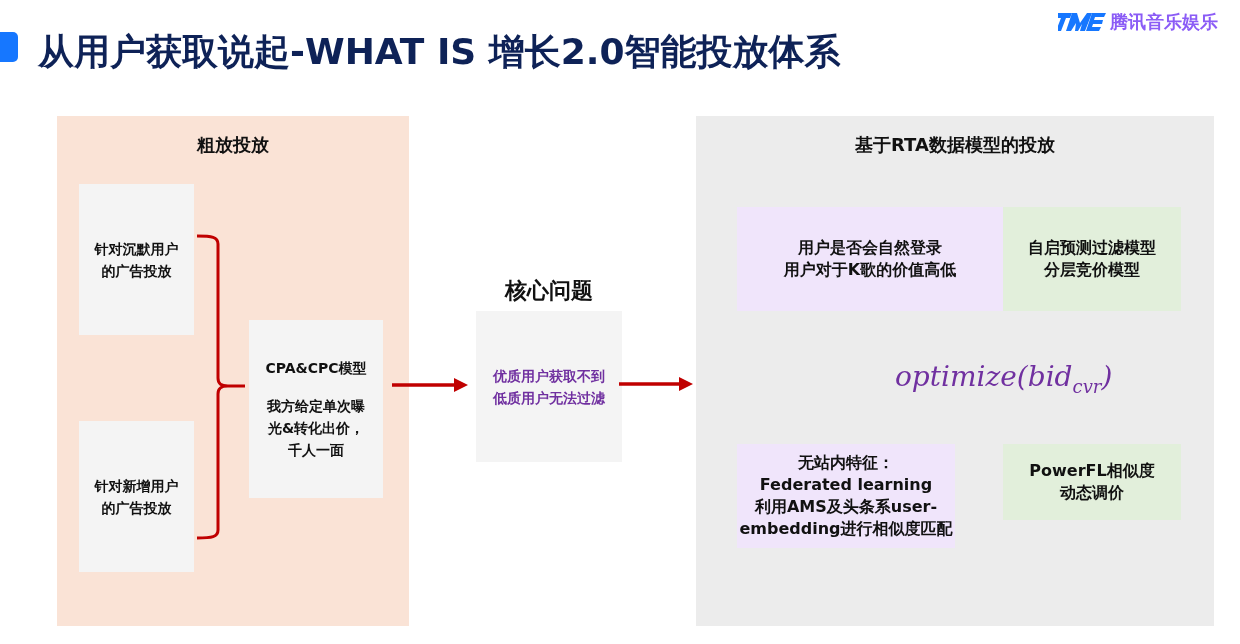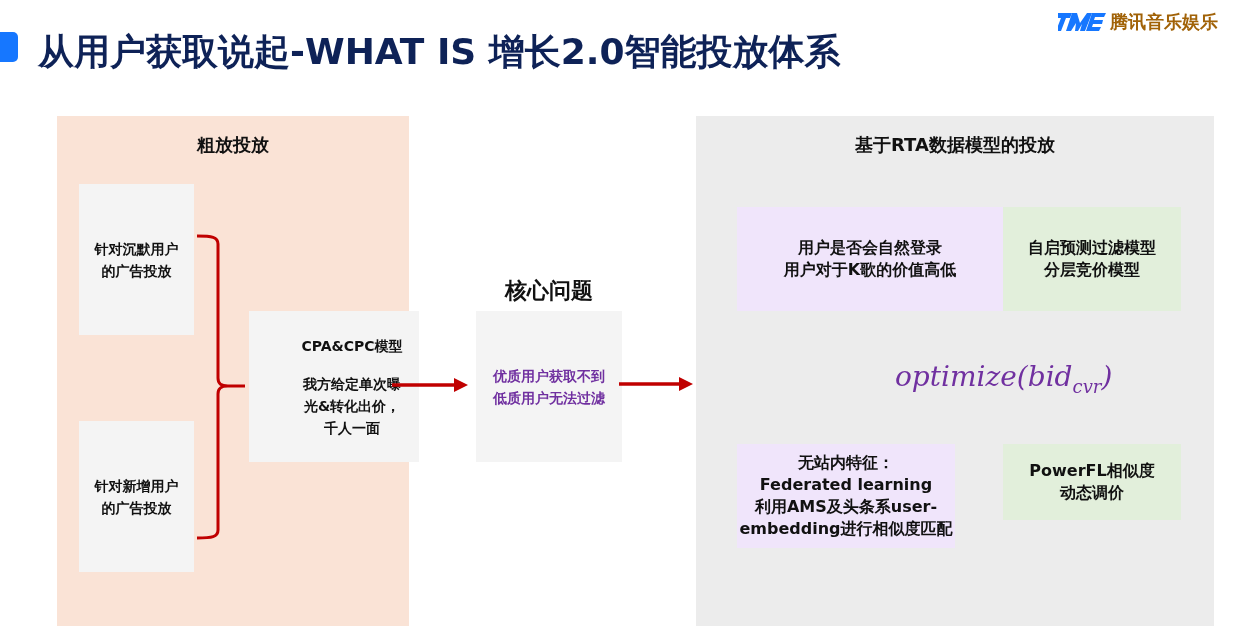--- a/index.html
+++ b/index.html
@@ -7,21 +7,21 @@
     width:1240px; height:644px; position:relative; overflow:hidden;
     background:#ffffff;
     font-family:"DejaVu Sans","Liberation Sans",sans-serif;
     color:#111;
   }
   .abs { position:absolute; }
   .title-accent { left:0; top:32px; width:18px; height:30px; background:#1677ff; border-radius:0 5px 5px 0; }
   .page-title { left:38px; top:28px; font-size:36px; font-weight:bold; color:#0e2257; letter-spacing:0px; white-space:nowrap; }
   .logo { left:1058px; top:10px; display:flex; align-items:center; gap:4px; }
   .logo-mark { width:48px; height:22px; }
-  .logo-text { font-size:18px; color:#a16207; font-weight:bold; white-space:nowrap; }
+  .logo-text { font-size:18px; color:#8b5cf6; font-weight:bold; white-space:nowrap; }
 
   .panel-left { left:57px; top:116px; width:352px; height:510px; background:#fae3d6; }
   .panel-right { left:696px; top:116px; width:518px; height:510px; background:#ececec; }
   .panel-title { font-size:18px; font-weight:bold; text-align:center; }
   .box { background:#f4f4f4; display:flex; align-items:center; justify-content:center; text-align:center; font-weight:bold; font-size:14px; line-height:22px; }
 
   .purple-cell { background:#f0e5fb; display:flex; align-items:center; justify-content:center; text-align:center; font-weight:bold; font-size:16px; line-height:22px; }
   .green-cell { background:#e2efdb; display:flex; align-items:center; justify-content:center; text-align:center; font-weight:bold; font-size:16px; line-height:22px; }
 
   .formula { left:895px; top:360px; font-family:"DejaVu Serif","Liberation Serif",serif; font-style:italic; font-size:28px; color:#7030a0; white-space:nowrap; }
@@ -59,21 +59,21 @@
   <div>
     <span class="line">针对新增用户</span>
     <span class="line">的广告投放</span>
   </div>
 </div>
 
 <svg class="abs" style="left:190px; top:228px; width:60px; height:320px;" viewBox="0 0 60 320">
   <path d="M7,8 C22,8 28,9 28,16 L28,150 C28,156 31,158 38,158 L55,158 M38,158 C31,158 28,160 28,166 L28,302 C28,309 22,310 7,310" fill="none" stroke="#c00000" stroke-width="3"></path>
 </svg>
 
-<div class="abs box" style="left:249px; top:311px; width:134px; height:151px; font-size:14px;padding-left:36px;">
+<div class="abs box" style="left:249px; top:320px; width:134px; height:178px; font-size:14px;">
   <div>
     <span class="line">CPA&amp;CPC模型</span>
     <span class="line" style="height:16px;"></span>
     <span class="line">我方给定单次曝</span>
     <span class="line">光&amp;转化出价，</span>
     <span class="line">千人一面</span>
   </div>
 </div>
 
 <svg class="abs" style="left:390px; top:376px; width:80px; height:18px;" viewBox="0 0 80 18">

